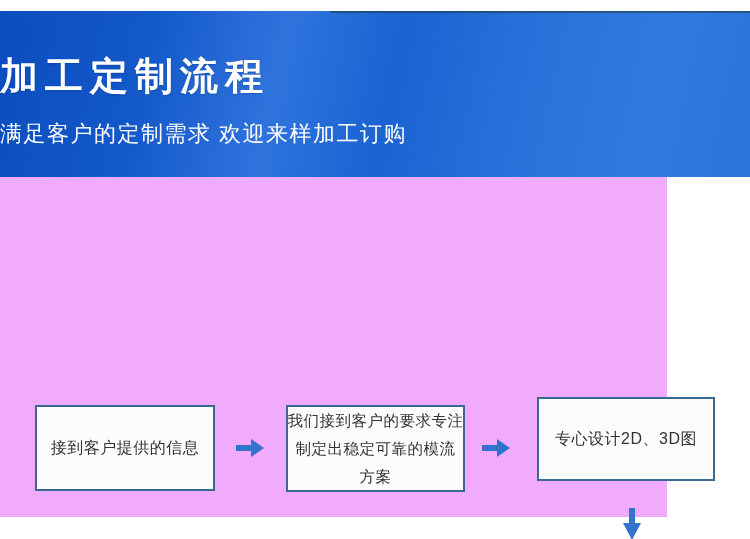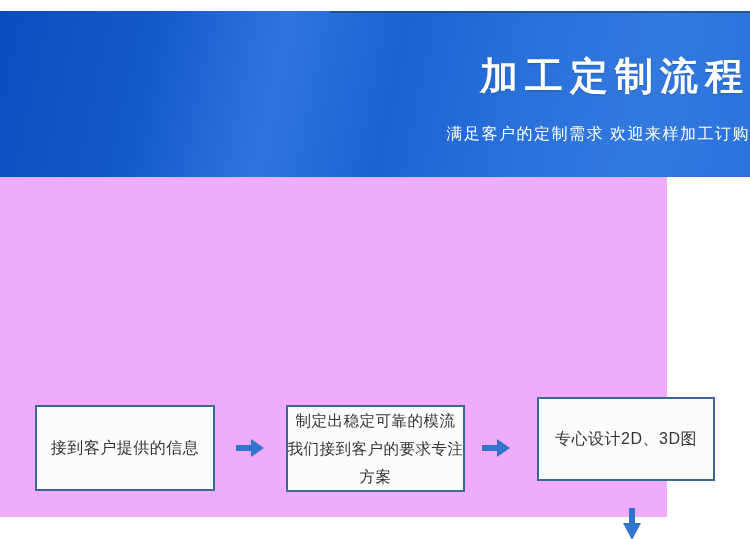--- a/index.html
+++ b/index.html
@@ -4,33 +4,33 @@
 <style>
   html,body{margin:0;padding:0;background:#ffffff;}
   .page{
     position:relative;width:750px;height:539px;margin:0 auto;background:#ffffff;
     font-family:"Liberation Sans","DejaVu Sans",sans-serif;overflow:hidden;
   }
   
   .banner{
     position:absolute;left:0;top:11px;width:750px;height:166px;
     background:linear-gradient(102deg,#0a4dc0 0%,#1459ca 20%,#2f74dd 37%,#1b63d3 52%,#2a70da 68%,#3279e0 86%,#2b72db 100%);
-    display:flex;flex-direction:column;align-items:flex-end;
+    display:flex;flex-direction:column;align-items:flex-start;
     box-sizing:border-box;padding-top:44px;
   }
   .banner::before{ 
     content:"";position:absolute;top:0;right:0;width:56%;height:2px;
     background:rgba(25,62,52,.55);
   }
   .banner h1{
     margin:0;color:#ffffff;font-size:38px;line-height:42px;font-weight:bold;
     letter-spacing:7px;text-shadow:0 1px 2px rgba(0,0,0,.18);
   }
   .banner p{
-    margin:24px 0 0 0;color:#ffffff;font-size:16px;line-height:26px;
+    margin:24px 0 0 0;color:#ffffff;font-size:22px;line-height:26px;
     font-weight:500;letter-spacing:1.5px;
   }
   
   .flow-area{
     position:absolute;left:0;top:177px;width:667px;height:340px;
     background:#f0abfc;
   }
   .box{
     position:absolute;box-sizing:border-box;background:#fbfcfe;
     border:2px solid #3a688e;
@@ -65,22 +65,22 @@
       <span>接到客户提供的信息</span>
     </div>
 
     <div class="arrow ar1">
       <svg width="28" height="20" viewBox="0 0 28 20" aria-hidden="true">
         <path d="M0,7 L15,7 L15,1 L28,10 L15,19 L15,13 L0,13 Z" fill="#3273cc"></path>
       </svg>
     </div>
 
     <div class="box b2">
+      <span>我们接到客户的要求专注</span>
       <span>制定出稳定可靠的模流</span>
-      <span>我们接到客户的要求专注</span>
       <span>方案</span>
     </div>
 
     <div class="arrow ar2">
       <svg width="28" height="20" viewBox="0 0 28 20" aria-hidden="true">
         <path d="M0,7 L15,7 L15,1 L28,10 L15,19 L15,13 L0,13 Z" fill="#3273cc"></path>
       </svg>
     </div>
 
     <div class="box b3">

